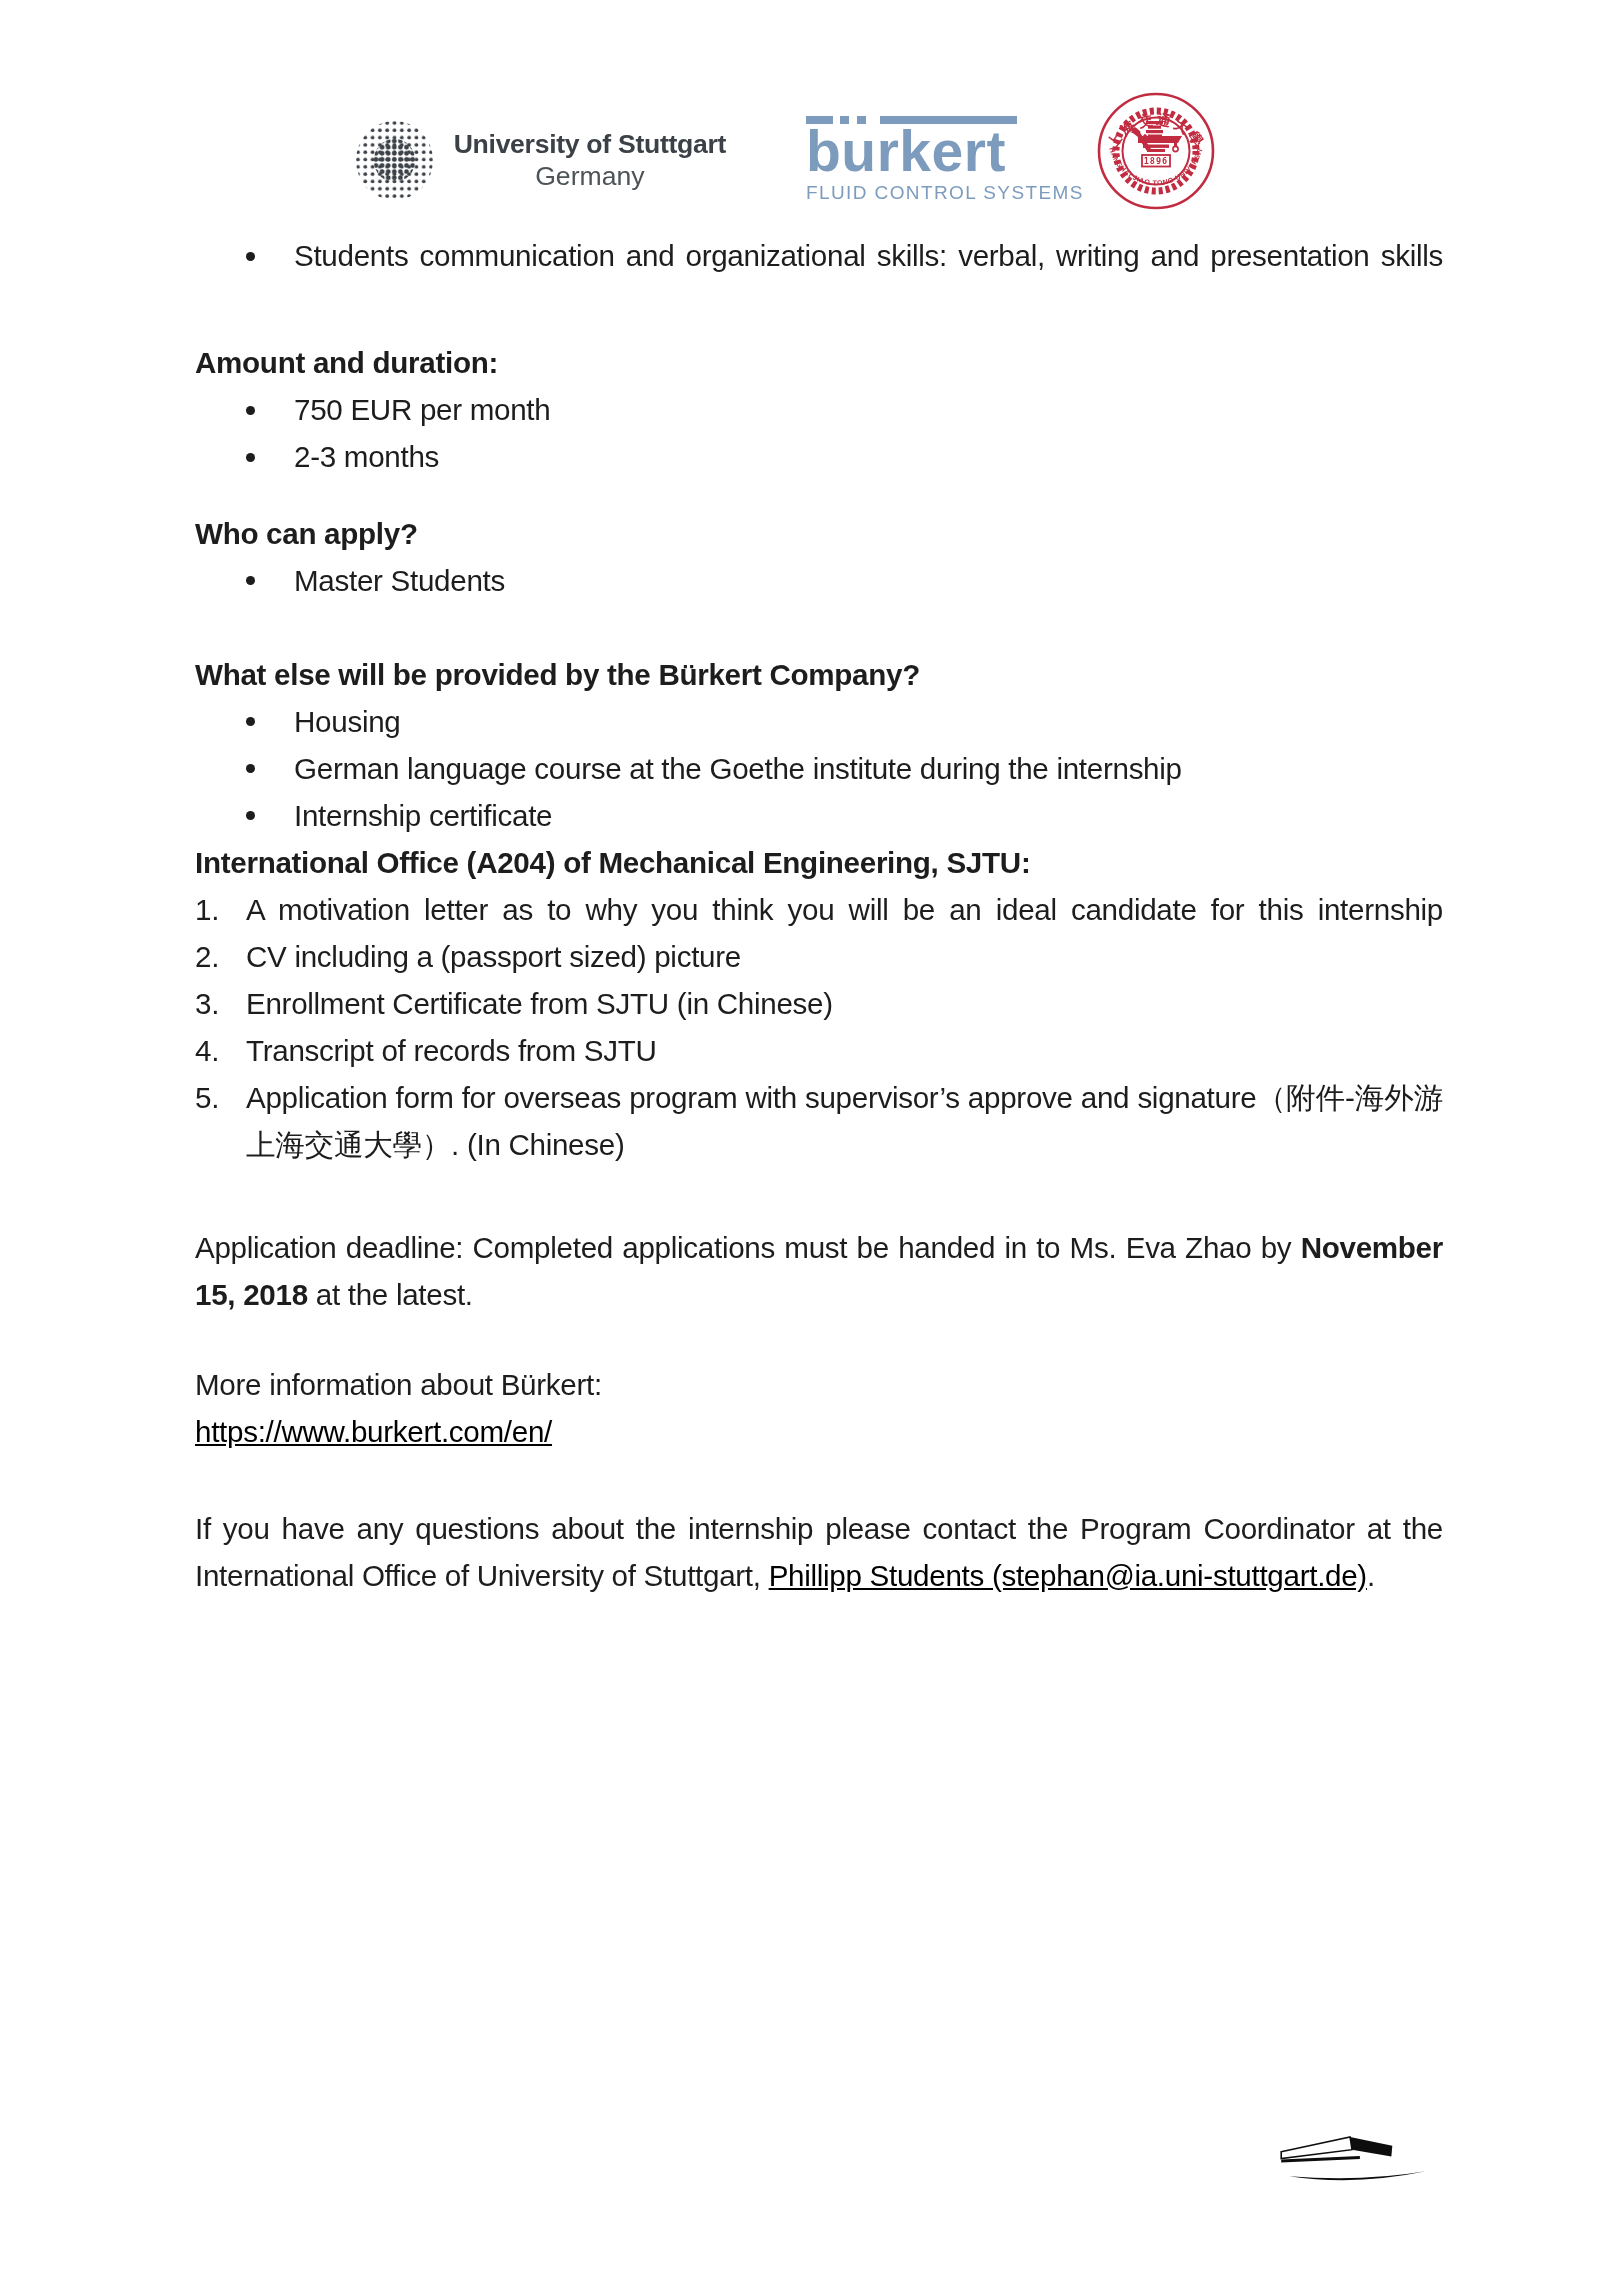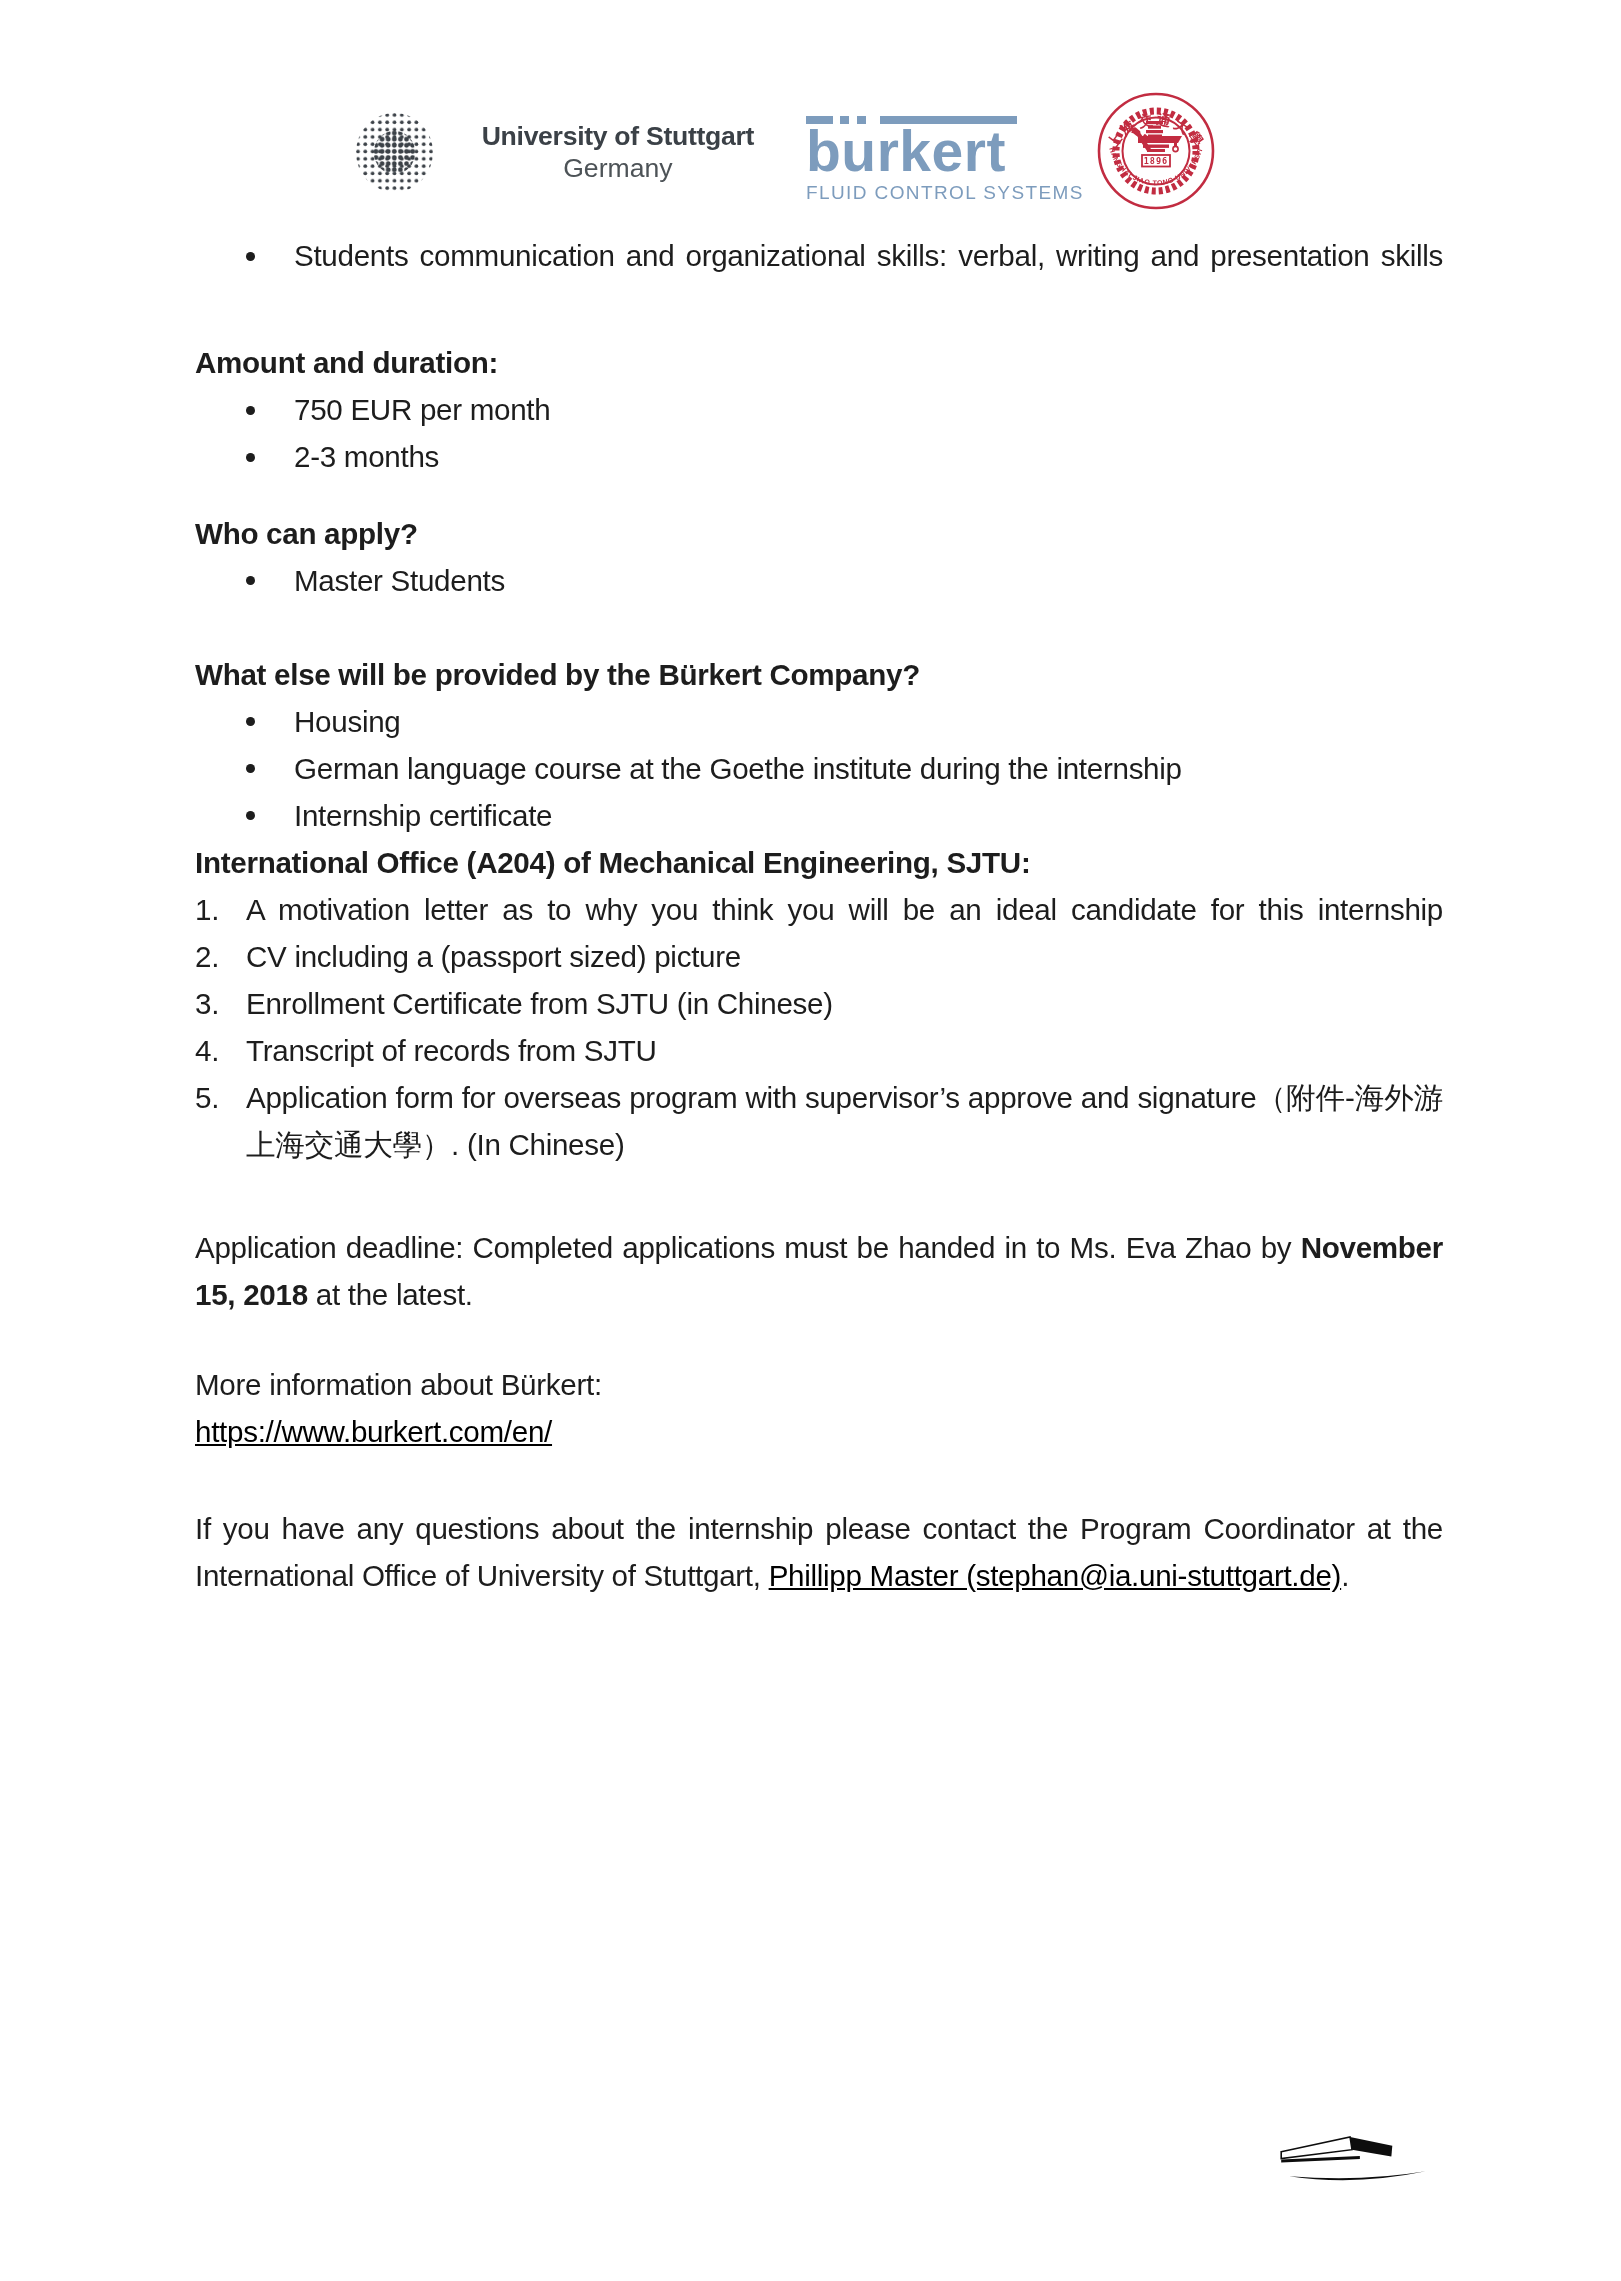--- a/index.html
+++ b/index.html
@@ -5,21 +5,21 @@
   * { margin:0; padding:0; box-sizing:border-box; }
   html,body { background:#888; }
   .page {
     position:relative; width:1621px; height:2281px; background:#ffffff;
     font-family:"Liberation Sans","DejaVu Sans",sans-serif;
     font-size:29.6px; color:#1d1d1d; letter-spacing:-0.3px;
     margin:0 auto; overflow:hidden;
   }
 
   
-  .hdr-stuttgart { position:absolute; left:355px; top:112px; display:flex; align-items:center;gap:28px; }
+  .hdr-stuttgart { position:absolute; left:355px; top:120px; display:flex; align-items:center; }
   .stu-dots { width:79px; height:81px; }
   .stu-text { margin-left:19.7px; }
   .stu-title { font-weight:bold; font-size:26.6px; letter-spacing:-0.3px; color:#3b4147; line-height:31.5px; }
   .stu-sub   { font-size:26.6px; color:#4d5357; line-height:31.5px; letter-spacing:0;text-align:center; }
 
   .hdr-burkert { position:absolute; left:806px; top:116px; width:211px; }
   .bk-bar { display:flex; height:7.9px; }
   .bk-seg { background:#7d9cbd; height:7.9px; }
   .bk-s1 { width:26.6px; }
   .bk-dot { width:8.9px; margin-left:7.9px; }
@@ -200,21 +200,21 @@
     </div>
     <div class="line wrap2">上海交通大學）. (In Chinese)</div>
 
     <div class="line j mt-dead"><span>Application deadline: Completed applications must be handed in to Ms. Eva Zhao by </span><b>November</b></div>
     <div class="line"><b>15, 2018</b><span> at the latest.</span></div>
 
     <div class="line mt-more">More information about Bürkert:</div>
     <div class="line"><a class="doclink">https://www.burkert.com/en/</a></div>
 
     <div class="line j mt-contact">If you have any questions about the internship please contact the Program Coordinator at the</div>
-    <div class="line"><span>International Office of University of Stuttgart, </span><a class="doclink">Phillipp Master (stephan@ia.uni-stuttgart.de)</a><span>.</span></div>
+    <div class="line"><span>International Office of University of Stuttgart, </span><a class="doclink">Phillipp Students (stephan@ia.uni-stuttgart.de)</a><span>.</span></div>
 
   </div>
 
   <svg class="bottom-logo" viewBox="0 0 155 60">
     <polygon points="75,6 118,15 117,26 77,19" fill="#0d0d0d"></polygon>
     <polygon points="5,21 75,6 77,19 5,28" fill="#ffffff" stroke="#0d0d0d" stroke-width="1.6"></polygon>
     <polygon points="5,29 85,25.5 85,28.5 5,32" fill="#0d0d0d"></polygon>
     <path d="M13,46 Q80,56 152,41 Q86,52 13,46 Z" fill="#0d0d0d"></path>
   </svg>
 

